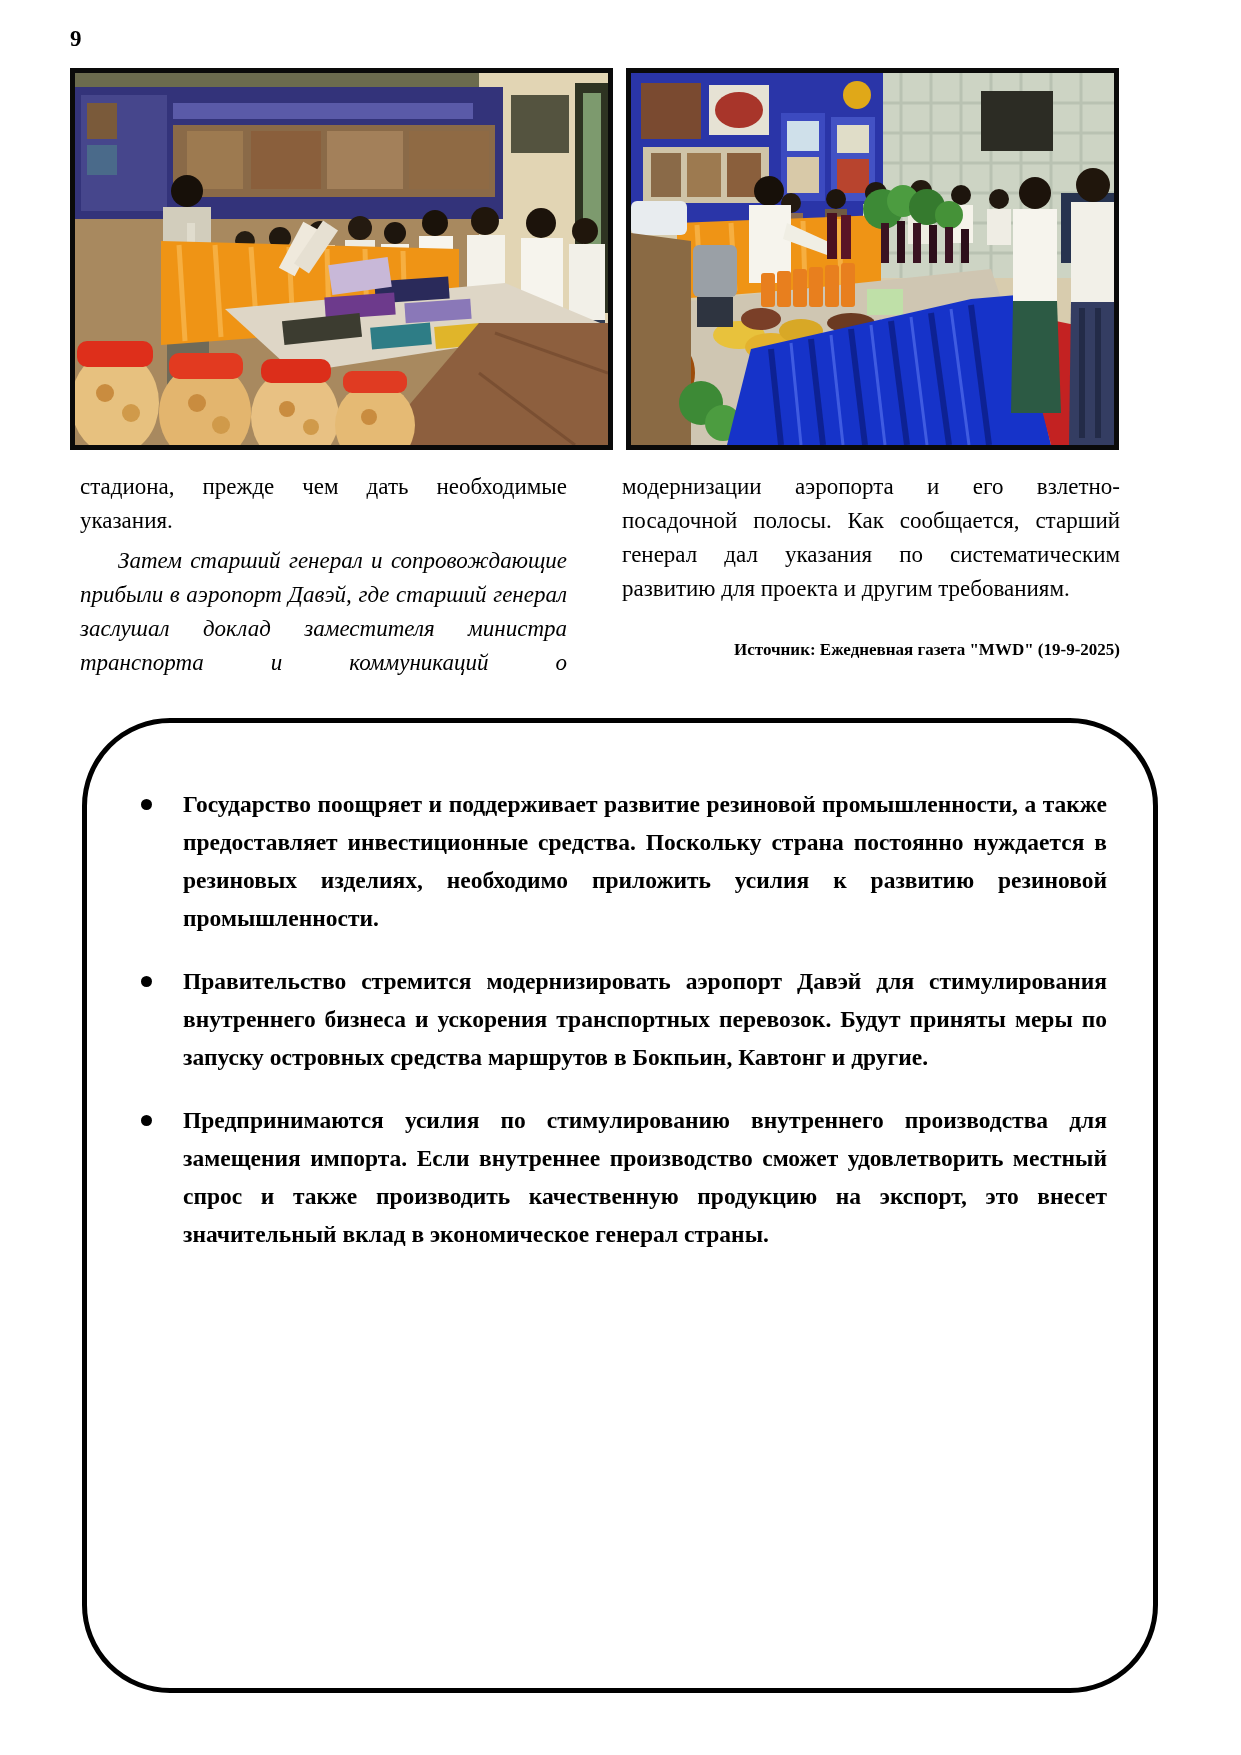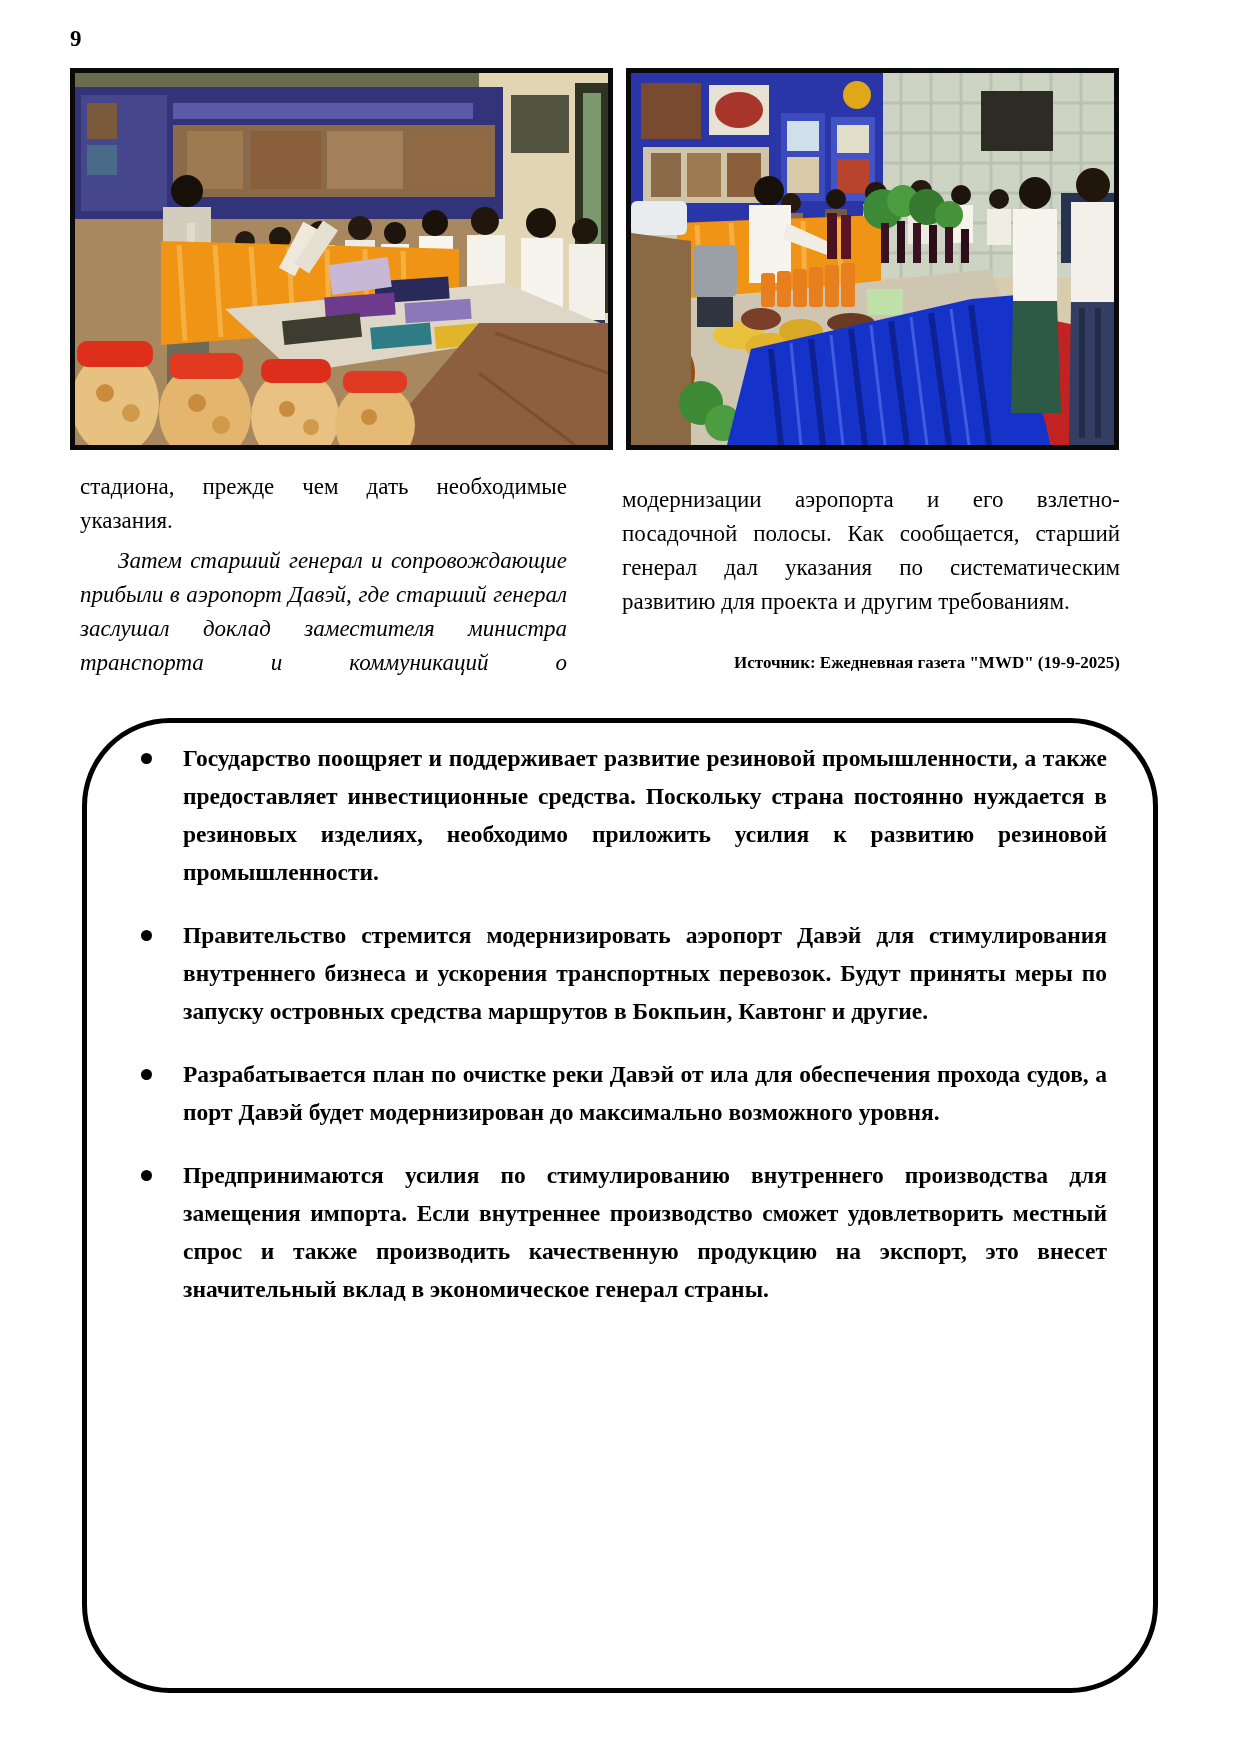--- a/index.html
+++ b/index.html
@@ -42,21 +42,20 @@
   .photo svg { display: block; }
   .photo-left  { width: 543px; }
   .photo-right { width: 493px; }
 
   .columns {
     position: absolute;
     left: 80px;
     top: 470px;
     width: 1040px;
     display: flex;
-    align-items: center;
   }
   .col-left  { width: 487px; margin-right: 55px; }
   .col-right { width: 498px; }
   .para {
     margin: 0 0 6px 0;
     font-size: 23px;
     line-height: 34px;
     text-align: justify;
   }
   .para.indent { text-indent: 38px; }
@@ -75,21 +74,21 @@
     width: 1076px;
     height: 975px;
     box-sizing: border-box;
     border: 5px solid #000000;
     border-radius: 88px;
     background: #ffffff;
   }
   .bullets {
     list-style: none;
     margin: 0;
-    padding: 16px 46px 20px 38px;
+    padding: 62px 46px 20px 38px;
   }
   .bullet-item {
     position: relative;
     padding-left: 58px;
     margin-bottom: 25px;
     font-size: 23.5px;
     font-weight: bold;
     line-height: 38px;
     text-align: justify;
   }
@@ -373,18 +372,17 @@
     <div class="col col-right">
       <p class="para">модернизации аэропорта и его взлетно-посадочной полосы. Как сообщается, старший генерал дал указания по систематическим развитию для проекта и другим требованиям.</p>
       <p class="source">Источник: Ежедневная газета "MWD" (19-9-2025)</p>
     </div>
   </div>
 
   <div class="highlight-box">
     <ul class="bullets" id="bullet-list">
         <li class="bullet-item">Государство поощряет и поддерживает развитие резиновой промышленности, а также предоставляет инвестиционные средства. Поскольку страна постоянно нуждается в резиновых изделиях, необходимо приложить усилия к развитию резиновой промышленности.</li>
         <li class="bullet-item">Правительство стремится модернизировать аэропорт Давэй для стимулирования внутреннего бизнеса и ускорения транспортных перевозок. Будут приняты меры по запуску островных средства маршрутов в Бокпьин, Кавтонг и другие.</li>
-        <li class="bullet-item">Разрабатывается план по очистке реки Давэй от ила для обеспечения прохода судов, а порт Давэй будет модернизирован до максимально возможного уровня.</li>
         <li class="bullet-item">Предпринимаются усилия по стимулированию внутреннего производства для замещения импорта. Если внутреннее производство сможет удовлетворить местный спрос и также производить качественную продукцию на экспорт, это внесет значительный вклад в экономическое генерал страны.</li>
       </ul>
   </div>
 
 </div>
 
 </body></html>

